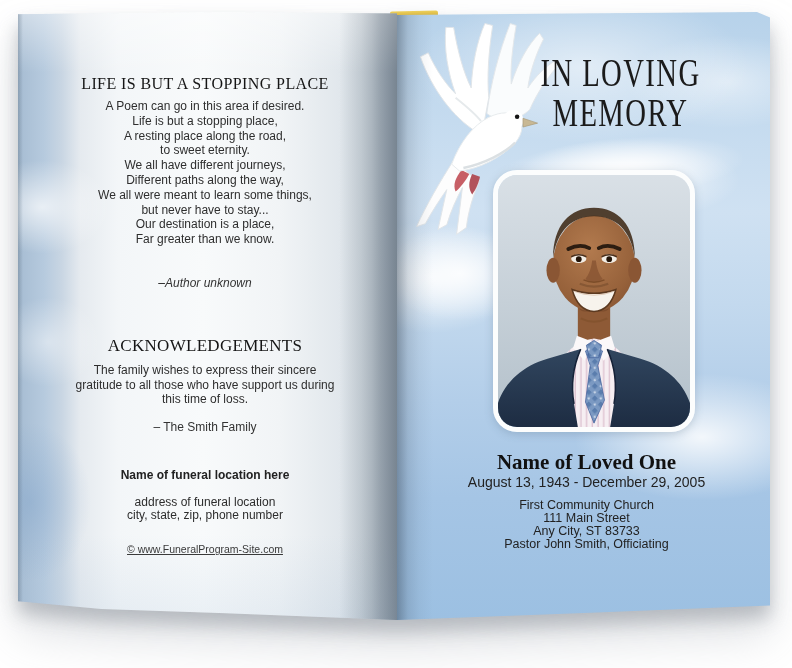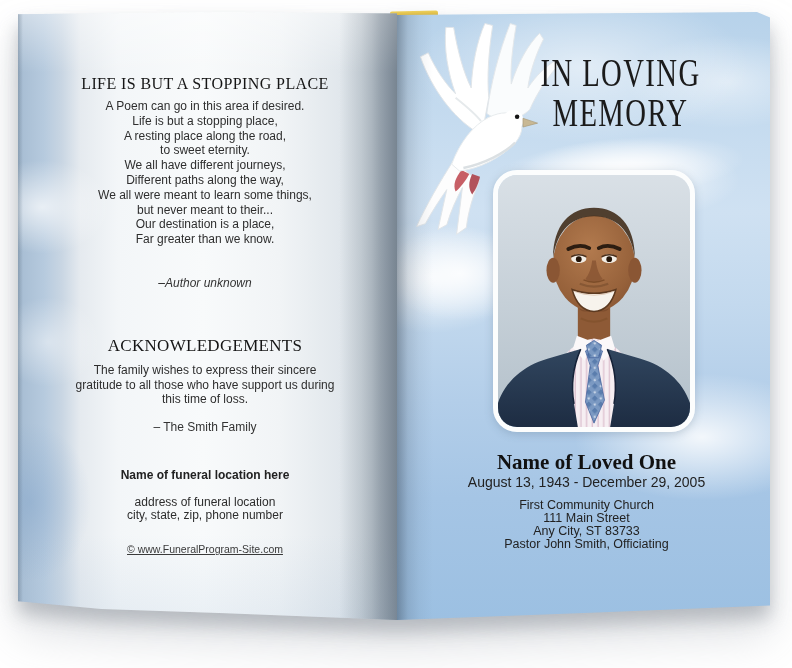--- a/index.html
+++ b/index.html
@@ -90,21 +90,21 @@
         <div class="lp-block lp-title">LIFE IS BUT A STOPPING PLACE</div>
 
         <div class="lp-block poem">
           <div>A Poem can go in this area if desired.</div>
           <div>Life is but a stopping place,</div>
           <div>A resting place along the road,</div>
           <div>to sweet eternity.</div>
           <div>We all have different journeys,</div>
           <div>Different paths along the way,</div>
           <div>We all were meant to learn some things,</div>
-          <div>but never meant to their...</div>
+          <div>but never have to stay...</div>
           <div>Our destination is a place,</div>
           <div>Far greater than we know.</div>
         </div>
 
         <div class="lp-block poem-author">–Author unknown</div>
 
         <div class="lp-block ack-title">ACKNOWLEDGEMENTS</div>
         <div class="lp-block ack-text">
           <div>The family wishes to express their sincere</div>
           <div>gratitude to all those who have support us during</div>

